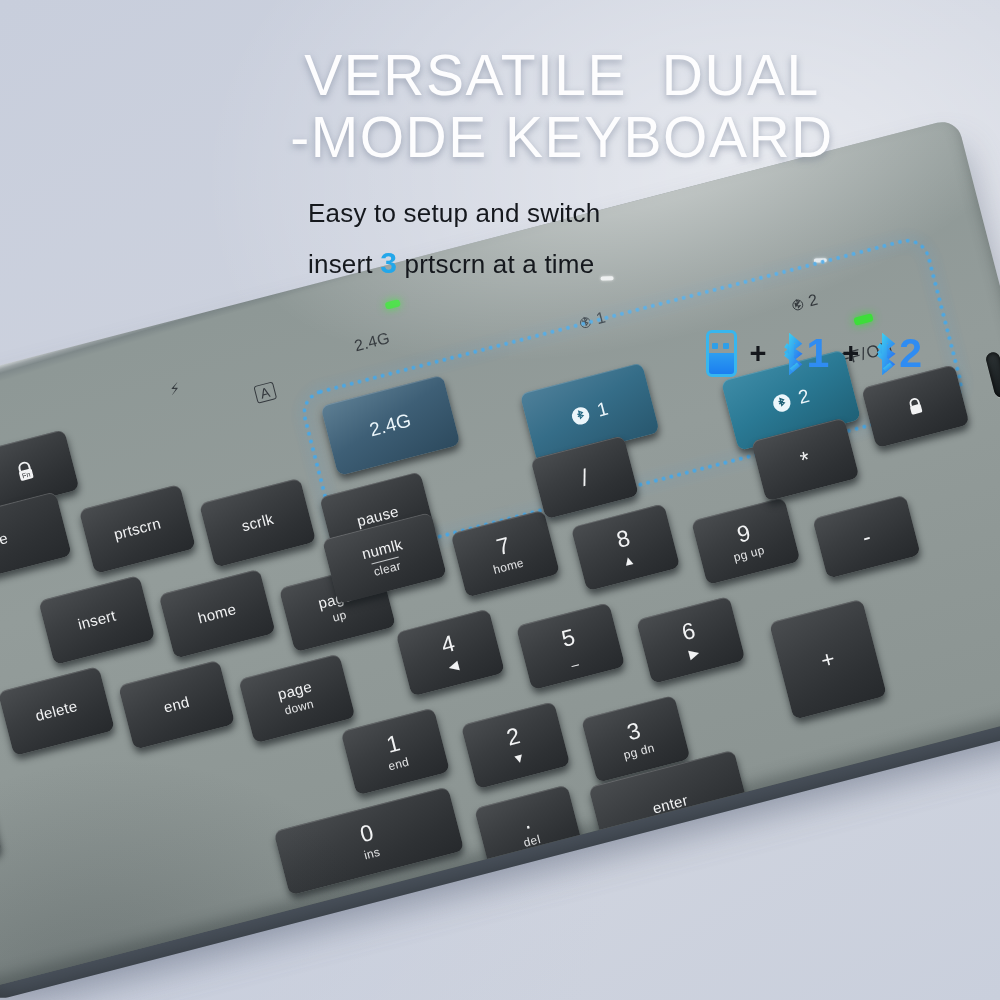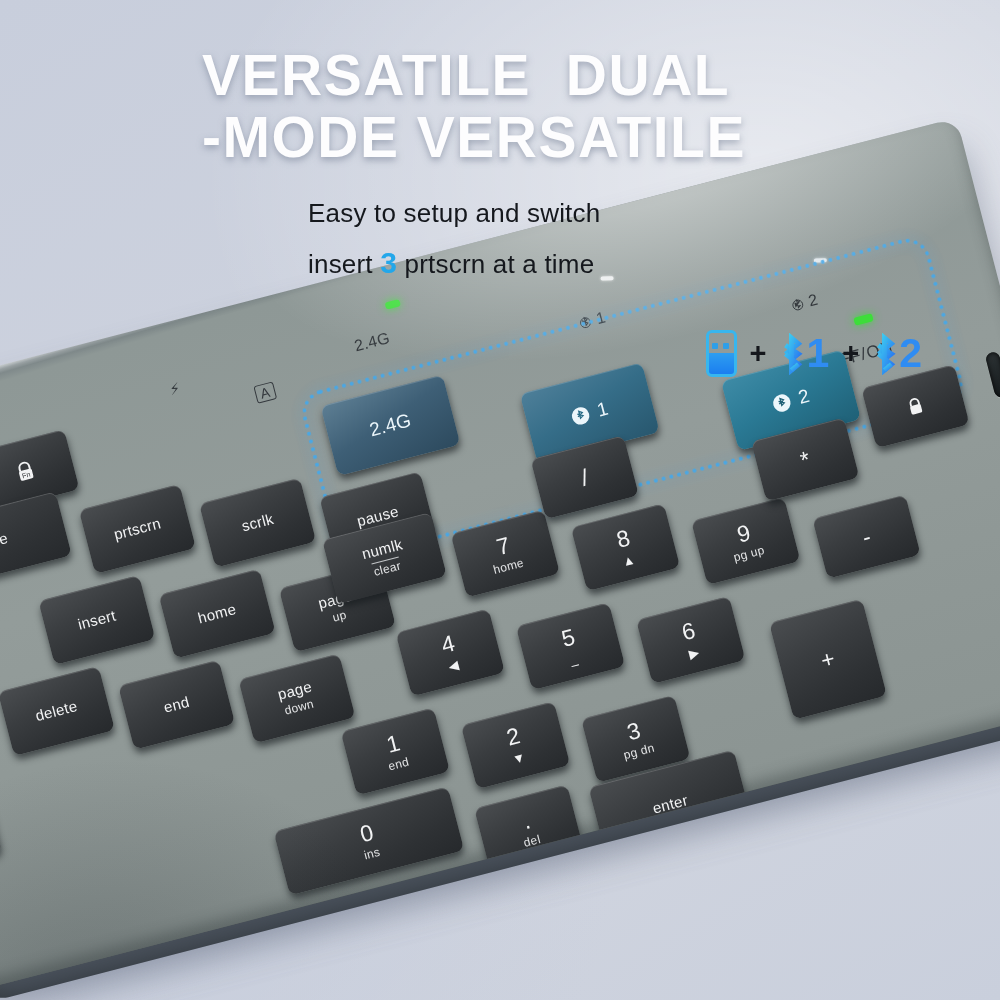--- a/index.html
+++ b/index.html
@@ -11,21 +11,21 @@
   #stage{position:relative;width:1000px;height:1000px;overflow:hidden;
     background:
       radial-gradient(900px 620px at 760px 180px, rgba(255,255,255,.55) 0%, rgba(255,255,255,0) 62%),
       radial-gradient(700px 520px at 120px 880px, rgba(196,203,219,.85) 0%, rgba(196,203,219,0) 70%),
       linear-gradient(150deg,#c8cedc 0%,#cdd2de 38%,#d2d6e0 62%,#c9cfdc 100%);
   }
 
   
   .headline{
     position:absolute;right:78px;top:44px;width:720px;
-    text-align:left;color:#fdfdfe;font-weight:bold;
+    text-align:center;color:#fdfdfe;font-weight:normal;
     font-size:57px;line-height:62px;letter-spacing:1.5px;
     text-shadow:0 3px 7px rgba(108,118,140,.55);
     white-space:pre;
   }
   .subline{
     position:absolute;right:72px;width:620px;
     color:#15181d;font-size:26px;letter-spacing:.2px;
   }
   .subline.l1{top:198px;}
   .subline.l2{top:246px;}
@@ -285,21 +285,21 @@
         </svg>
       </div>
 
       <div class="key" style="left:-40px;top:410px;width:92px;height:62px;">
         
       </div>
 
     </div>
   </div>
 
-  <div class="headline"><span>VERSATILE  DUAL</span><br><span>-MODE VERSATILE</span></div>
+  <div class="headline"><span>VERSATILE  DUAL</span><br><span>-MODE KEYBOARD</span></div>
 
   <div class="subline l1">Easy to setup and switch</div>
   <div class="subline l2">
     <span>insert</span>
     <span class="hl-num">3</span>
     <span>prtscrn at a time</span>
   </div>
 
   <div class="devrow">
     <div class="dongle">

